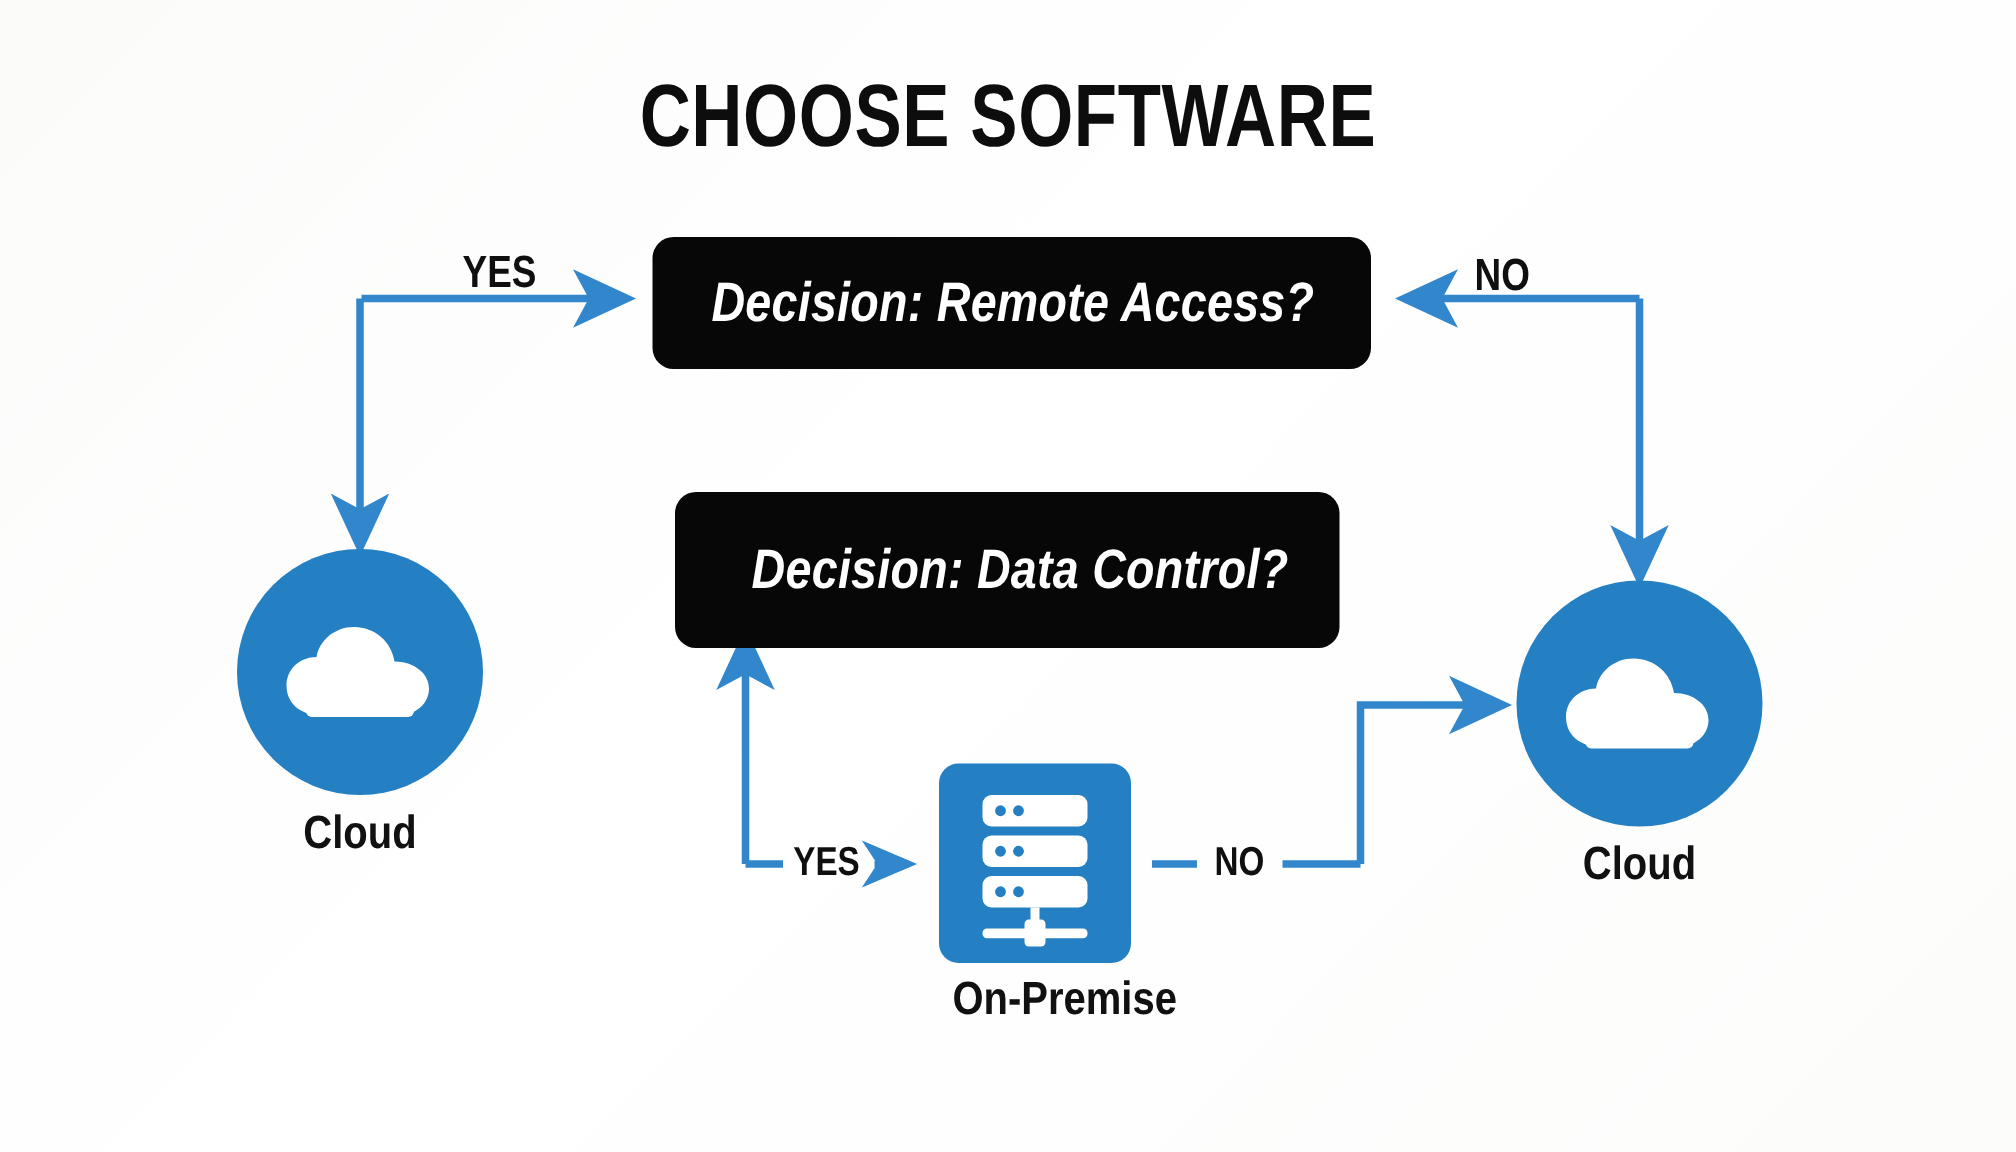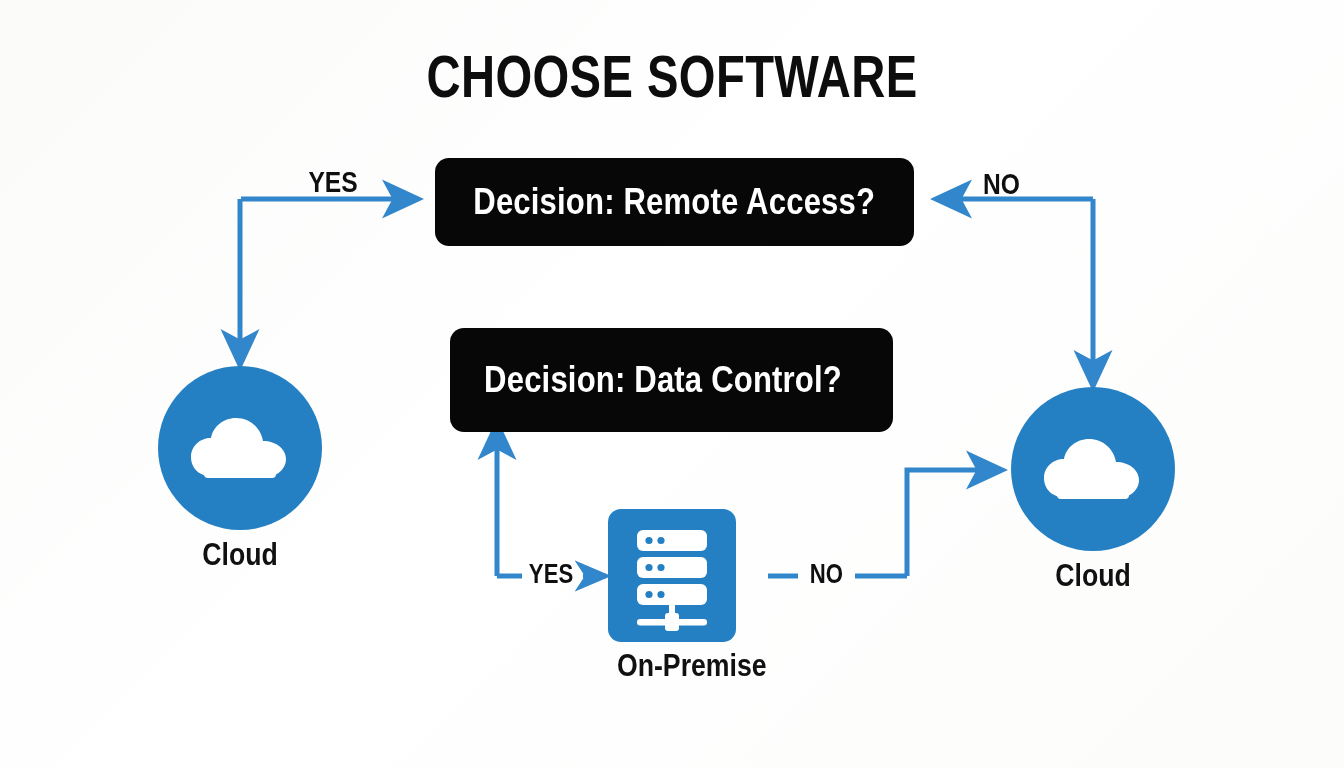--- a/index.html
+++ b/index.html
@@ -37,22 +37,23 @@
     transform-origin: center top;
     white-space: nowrap;
   }
   
   .decision-box {
     position: absolute;
     background: #070707;
     border-radius: 14px;
     display: flex;
     align-items: center;
-    justify-content: flex-start;
+    justify-content: flex-end;
     box-sizing: border-box;
+    font-style: italic;
   }
   .decision-label {
     color: #ffffff;
     font-family: "Liberation Sans Narrow", "Liberation Sans", sans-serif;
     font-weight: bold;
     font-size: 37px;
     line-height: 40px;
     white-space: nowrap;
     transform: scaleX(0.84);
     letter-spacing: 0.2px;
@@ -193,21 +194,21 @@
     <div class="node-icon cloud-circle" style="width:164px; height:164px;">
       <svg class="cloud-glyph" width="104" height="70" viewBox="0 0 104 70" xmlns="http://www.w3.org/2000/svg" aria-hidden="true">
         <path d="M27 64 C11 64 3 55 3 44 C3 33 12 25 23 25 C25 14 35 5 48 5
                  C62 5 73 15 75 28 C88 28 98 36 98 46 C98 56 89 64 77 64 Z" fill="#ffffff"></path>
         <rect x="16" y="56" width="72" height="9" rx="4" fill="#ffffff"></rect>
       </svg>
     </div>
     <div class="node-label" style="top:172px;">Cloud</div>
   </div>
 
-  <div class="node" style="left:608px; top:509px; width:152px;">
+  <div class="node" style="left:626px; top:509px; width:152px;">
     <div class="node-icon server-square" style="width:128px; height:133px;">
       <svg width="128" height="133" viewBox="0 0 128 133" xmlns="http://www.w3.org/2000/svg" aria-hidden="true">
 
         <rect x="29" y="21" width="70" height="21" rx="6" fill="#ffffff"></rect>
         <circle cx="41" cy="31.5" r="3.6" fill="#2580c3"></circle>
         <circle cx="53" cy="31.5" r="3.6" fill="#2580c3"></circle>
 
         <rect x="29" y="48" width="70" height="21" rx="6" fill="#ffffff"></rect>
         <circle cx="41" cy="58.5" r="3.6" fill="#2580c3"></circle>
         <circle cx="53" cy="58.5" r="3.6" fill="#2580c3"></circle>

